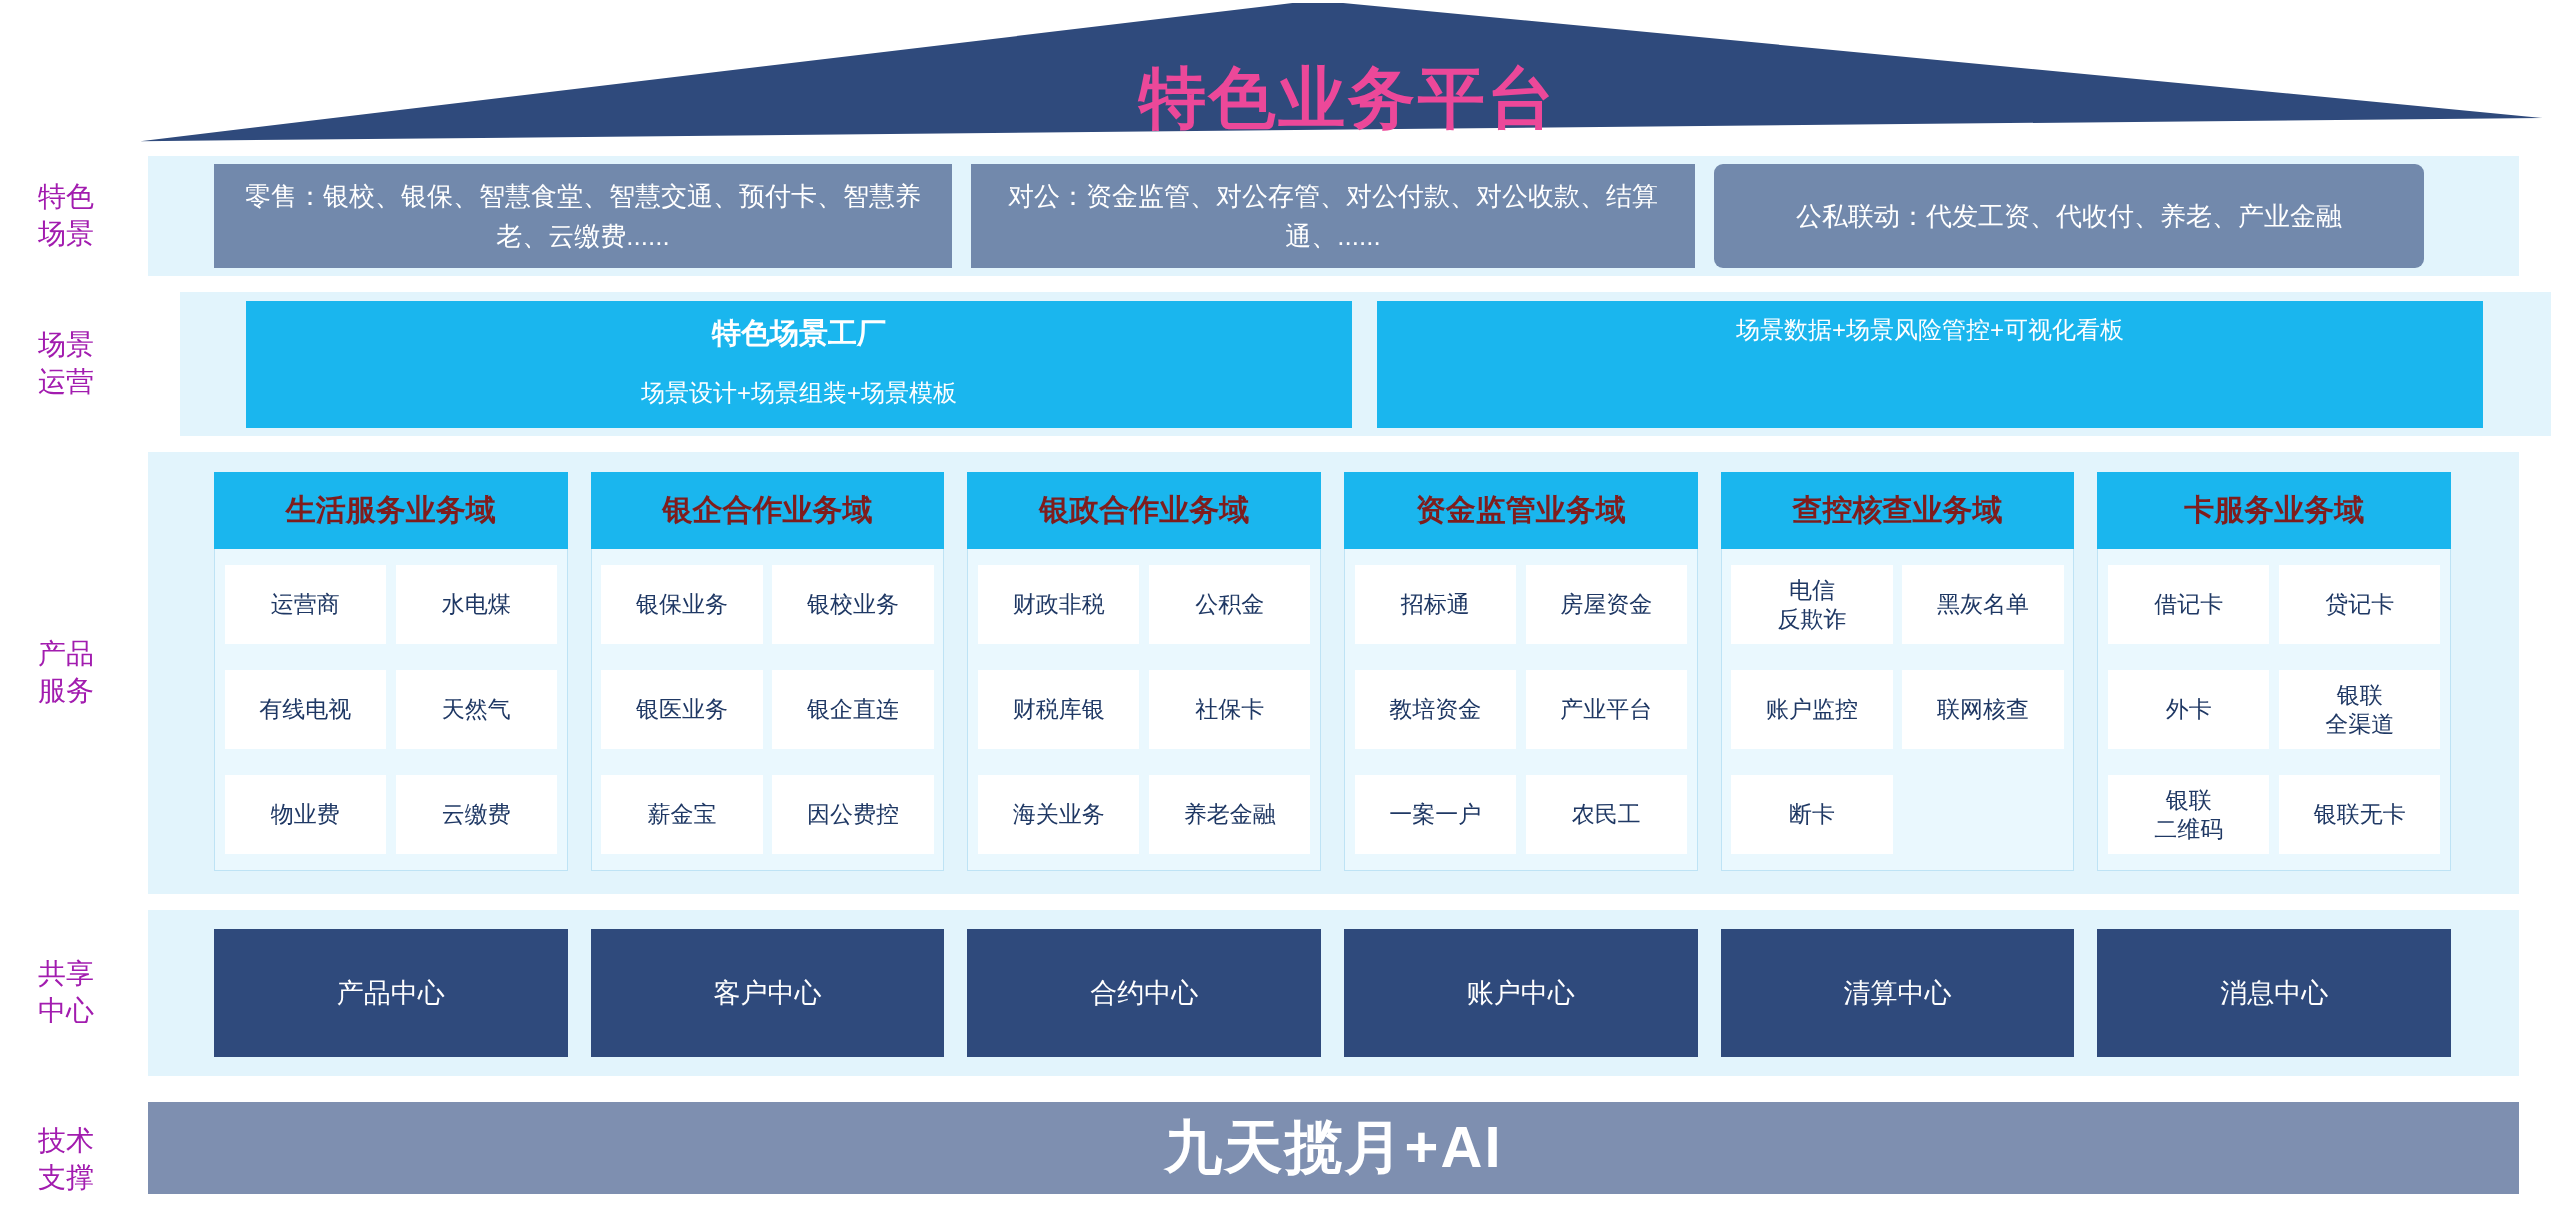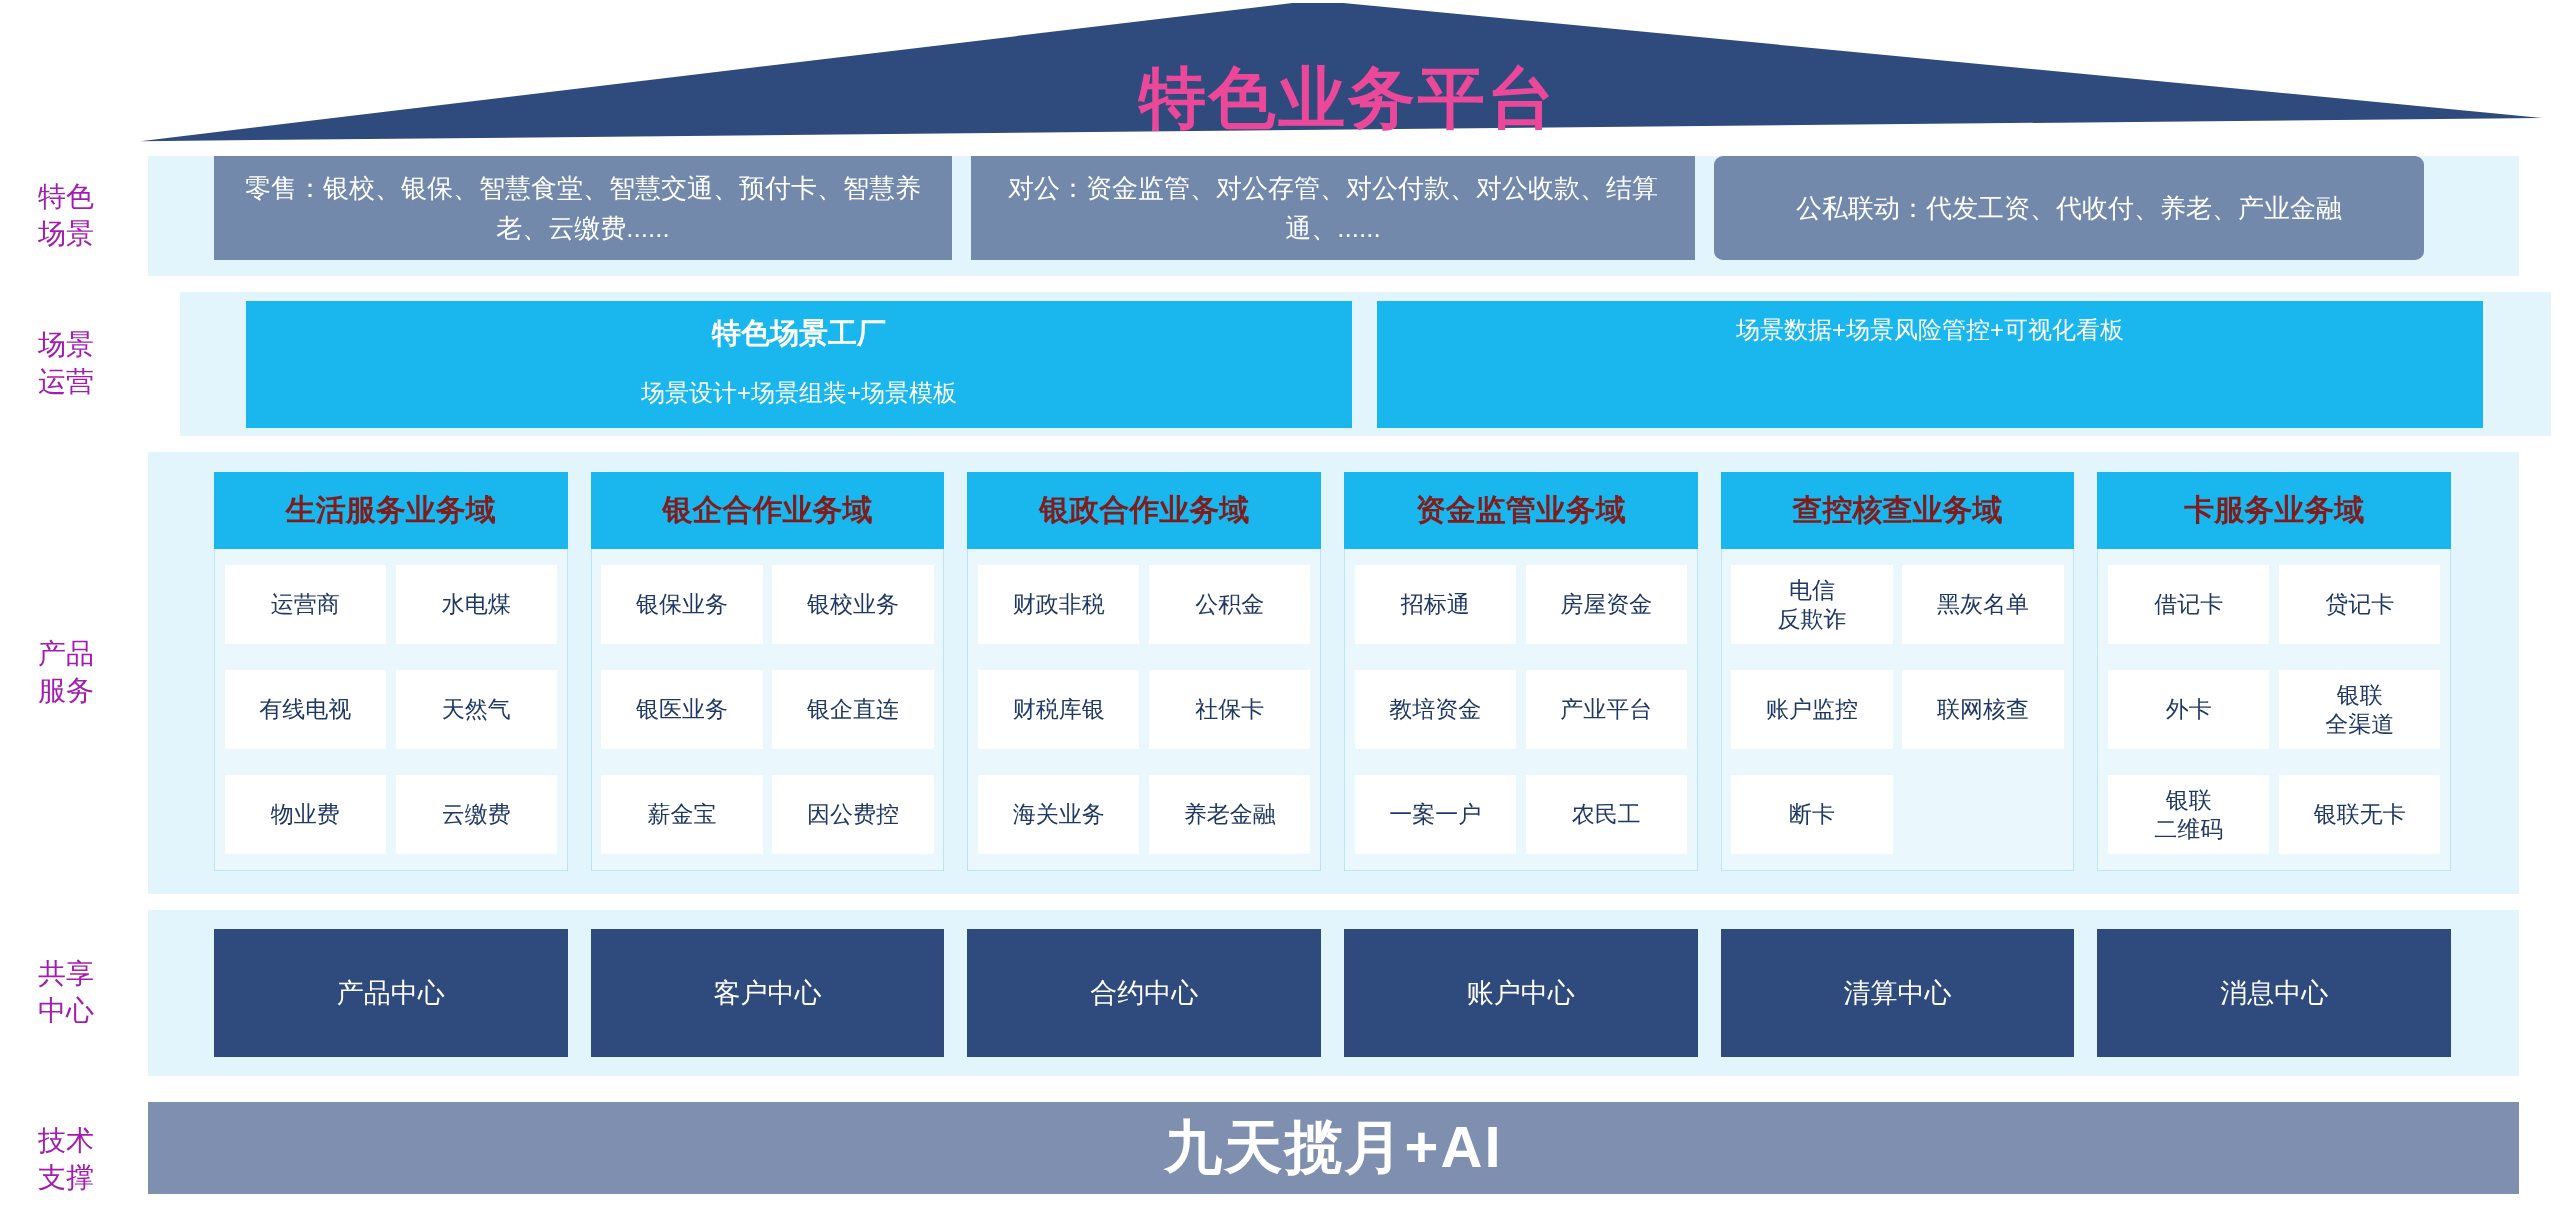--- a/index.html
+++ b/index.html
@@ -28,21 +28,21 @@
   .side-label.l1 { top: 179px; }
   .side-label.l2 { top: 327px; }
   .side-label.l3 { top: 636px; }
   .side-label.l4 { top: 956px; }
   .side-label.l5 { top: 1111px; margin-top: 12px; }
   
   .band {
     position: absolute; left: 148px; width: 2371px;
     background: #E2F4FC; box-sizing: border-box;
   }
-  .band-scenes { top: 156px; height: 120px; display: flex; 
+  .band-scenes { top: 156px; height: 120px; display: flex; align-items: center;
     padding: 0 68px 0 66px; gap: 19px; }
   .scene-box {
     background: #7289AC; color: #ffffff;
     font-size: 26px; line-height: 1.55;
     height: 104px; box-sizing: border-box;
     display: flex; align-items: center; justify-content: center;
     text-align: center; padding: 0 23px; flex: 0 0 auto;
   }
   .scene-box.b1 { width: 738px; }
   .scene-box.b2 { width: 724px; }

